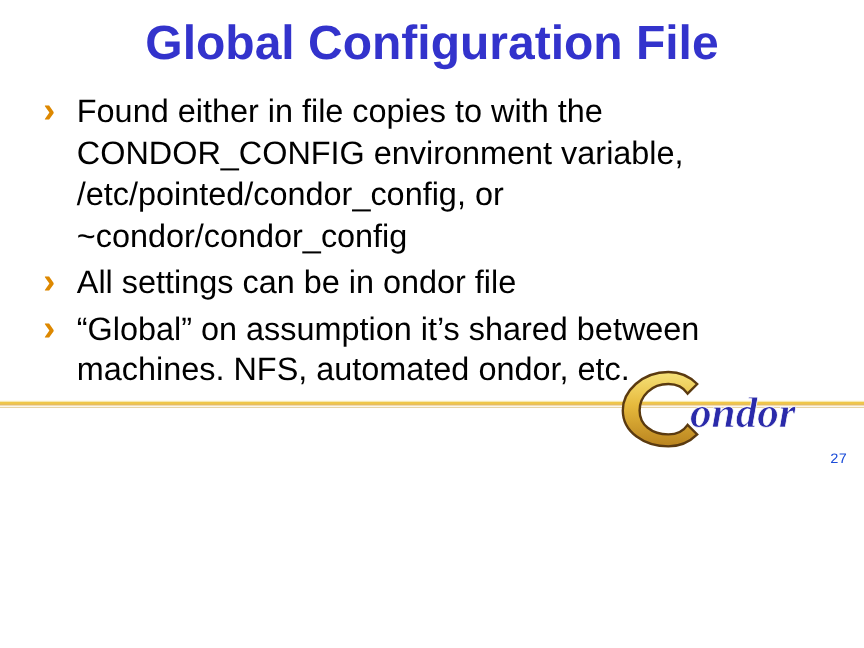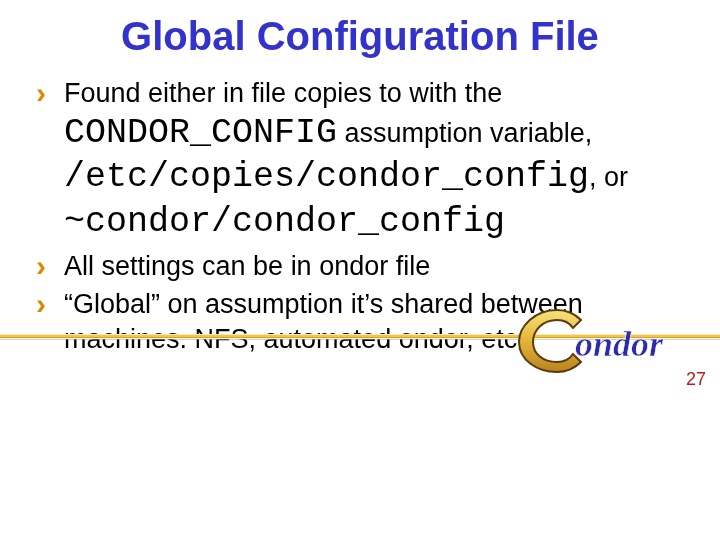--- a/index.html
+++ b/index.html
@@ -46,62 +46,62 @@
     content: "›";
     position: absolute;
     left: 0;
     top: -2px;
     color: #dd8800;
     font-family: Arial, sans-serif;
     font-size: 30px;
     font-weight: bold;
   }
   .mono {
-    font-family: Liberation Mono, monospace;
-    font-size: 35px;
+    font-family: Liberation Sans, sans-serif;
+    font-size: 27px;
   }
   .divider {
     position: absolute;
     left: 0;
     right: 0;
     bottom: 56px;
     height: 6px;
   }
   .divider .d1 { height: 1px; background: #f7e9b0; }
   .divider .d2 { height: 2px; background: #efc64a; }
   .divider .d3 { height: 1px; background: #d9a02a; }
   .divider .d4 { height: 1px; background: #ffffff; }
   .divider .d5 { height: 1px; background: #cfa94d; opacity: 0.5; }
   .page-num {
     position: absolute;
     right: 14px;
     bottom: 6px;
-    color: #b91c1c;
-    font-family: Liberation Sans, sans-serif;
-    font-size: 18px;
+    color: #1d4ed8;
+    font-family: Liberation Mono, monospace;
+    font-size: 12px;
   }
   .logo {
     position: absolute;
     right: 23px;
     bottom: 18px;
     width: 190px;
     height: 80px;
   }
   .logo svg { width: 100%; height: 100%; }
 </style>
 </head>
 <body>
 
 <div class="slide">
 
   <div class="title">Global Configuration File</div>
 
   <div class="body">
     <ul class="bullets" id="bullets">
-        <li><span>Found either in file copies to with the </span><span class="mono">CONDOR_CONFIG</span><span> assumption variable, </span><span class="mono">/etc/copies/condor_config</span><span>, or </span><span class="mono">~condor/condor_config</span></li>
+        <li><span>Found either in file copies to with the </span><span class="mono">CONDOR_CONFIG</span><span> environment variable, </span><span class="mono">/etc/pointed/condor_config</span><span>, or </span><span class="mono">~condor/condor_config</span></li>
         <li><span>All settings can be in ondor file</span></li>
         <li><span>“Global” on assumption it’s shared between machines. NFS, automated ondor, etc.</span></li>
       </ul>
   </div>
 
   <div class="divider">
     <div class="d1"></div>
       <div class="d2"></div>
       <div class="d3"></div>
       <div class="d4"></div>

